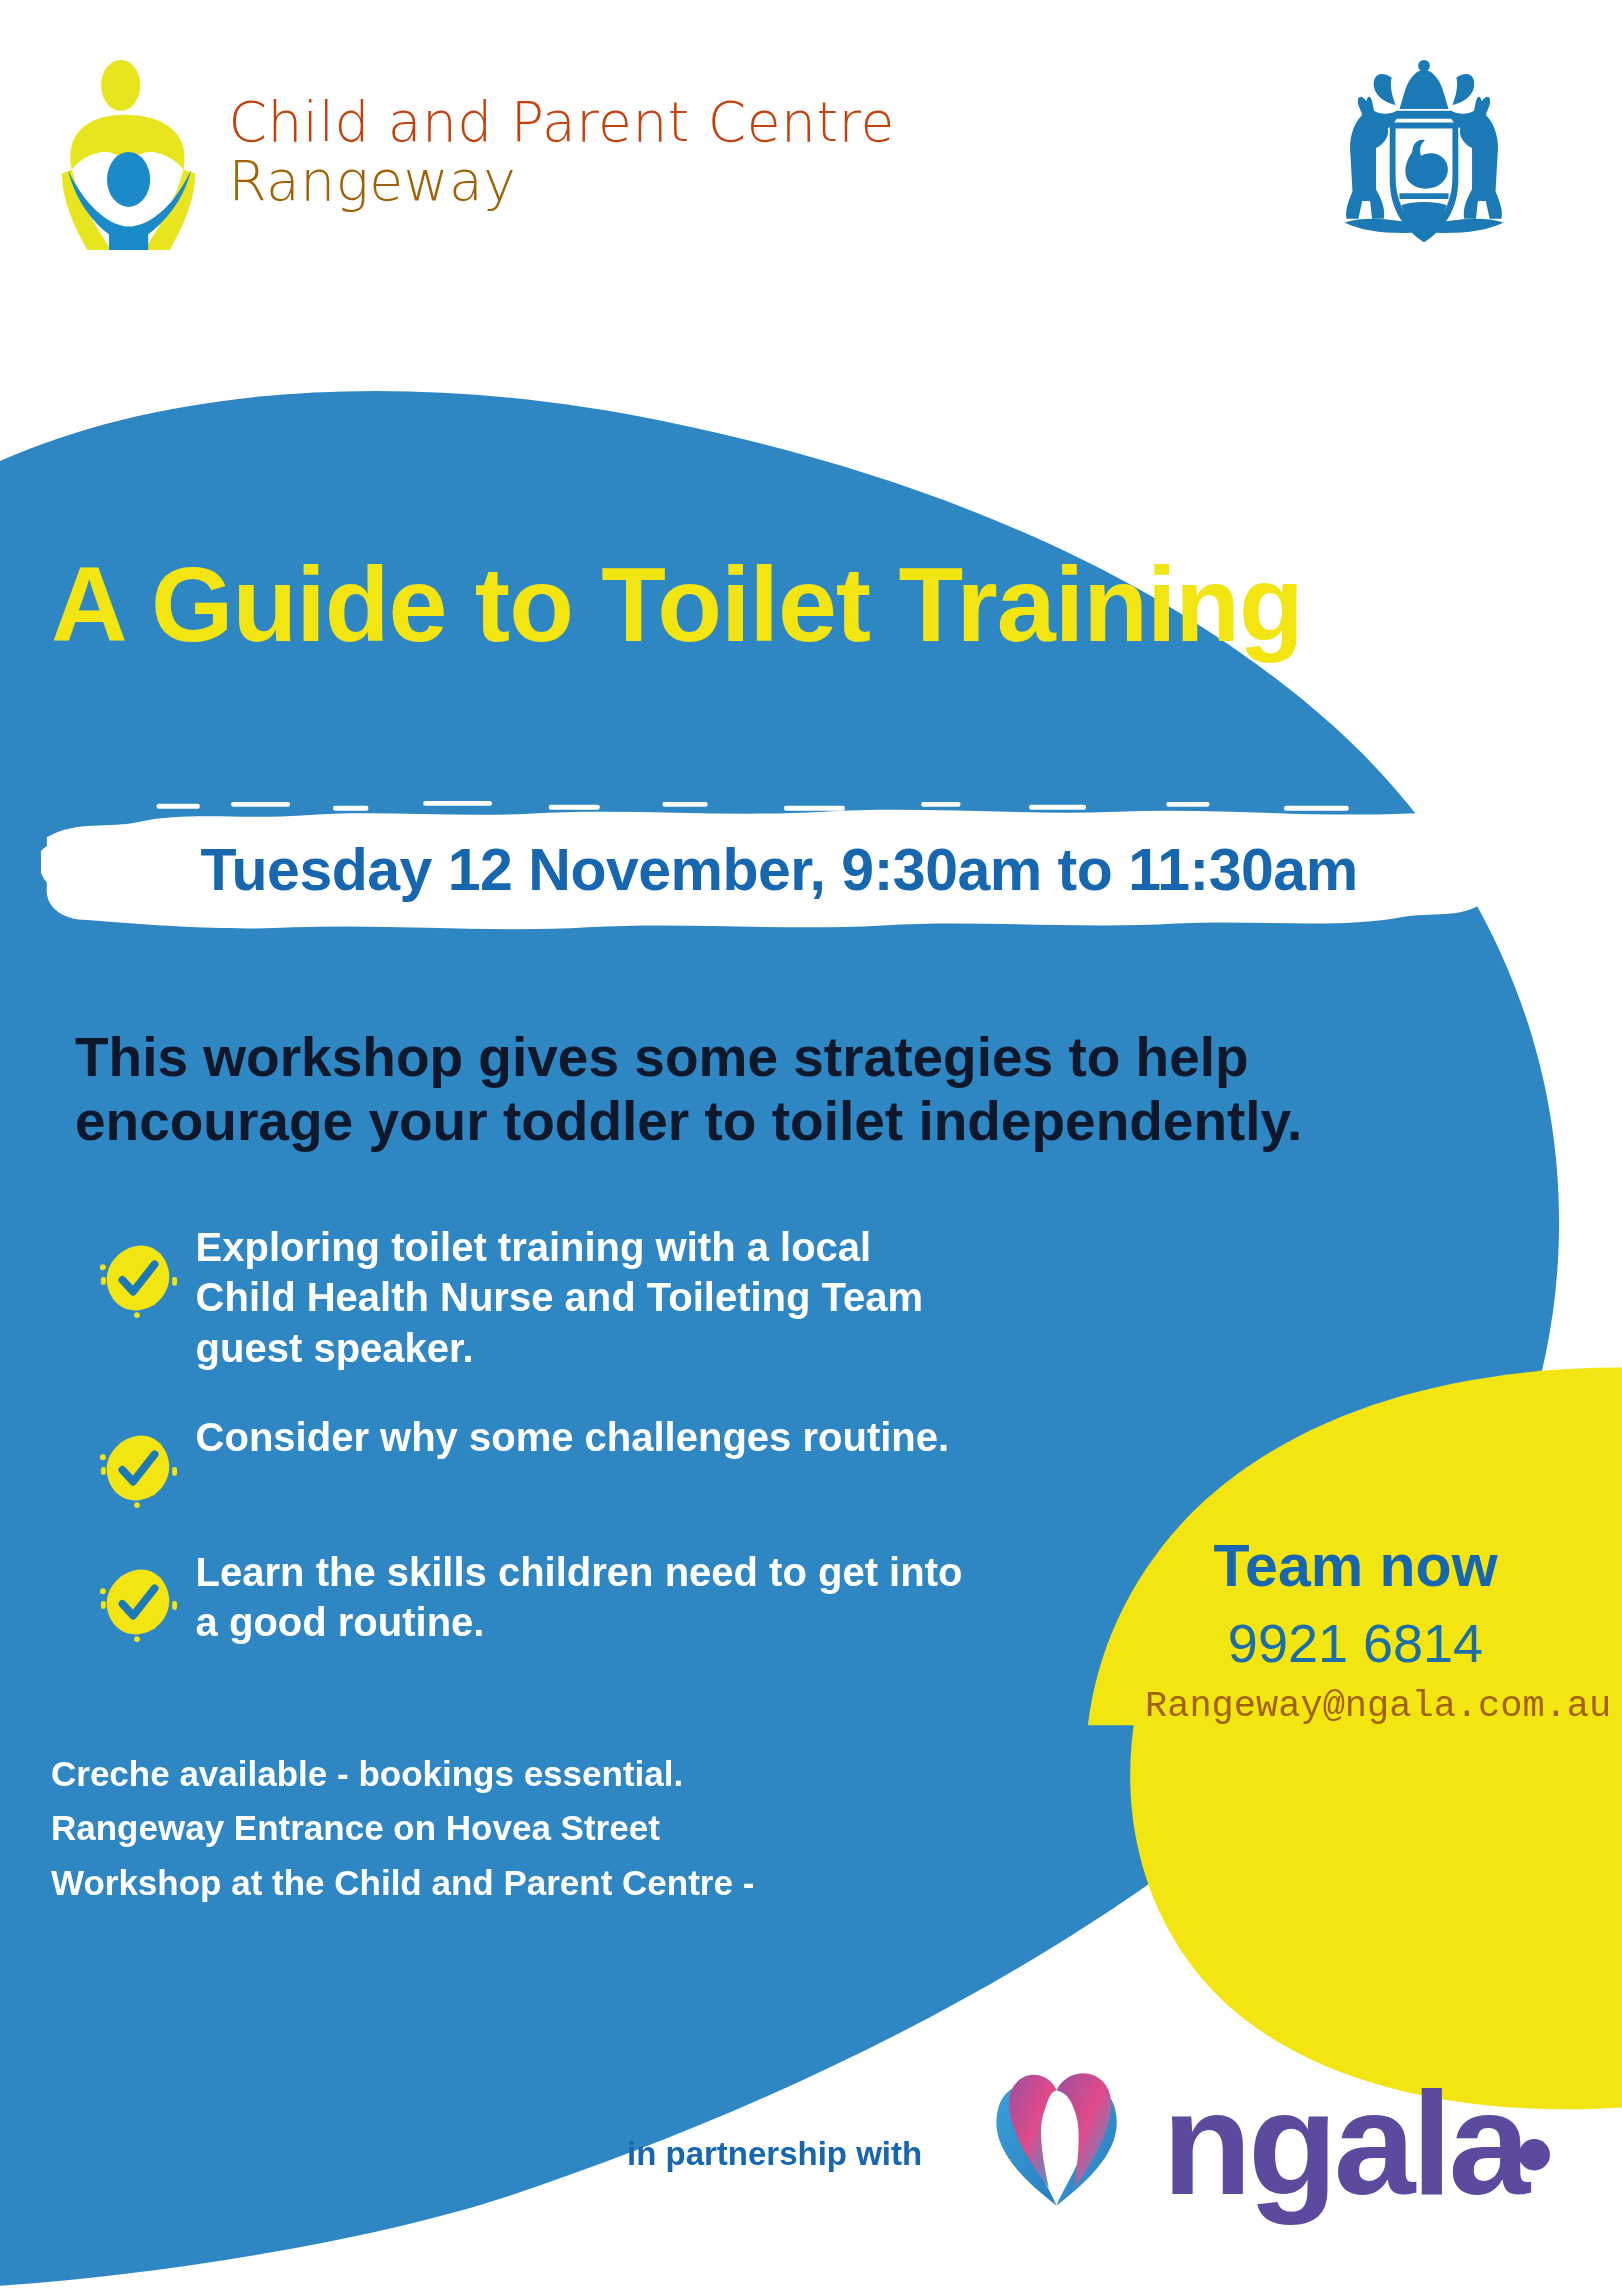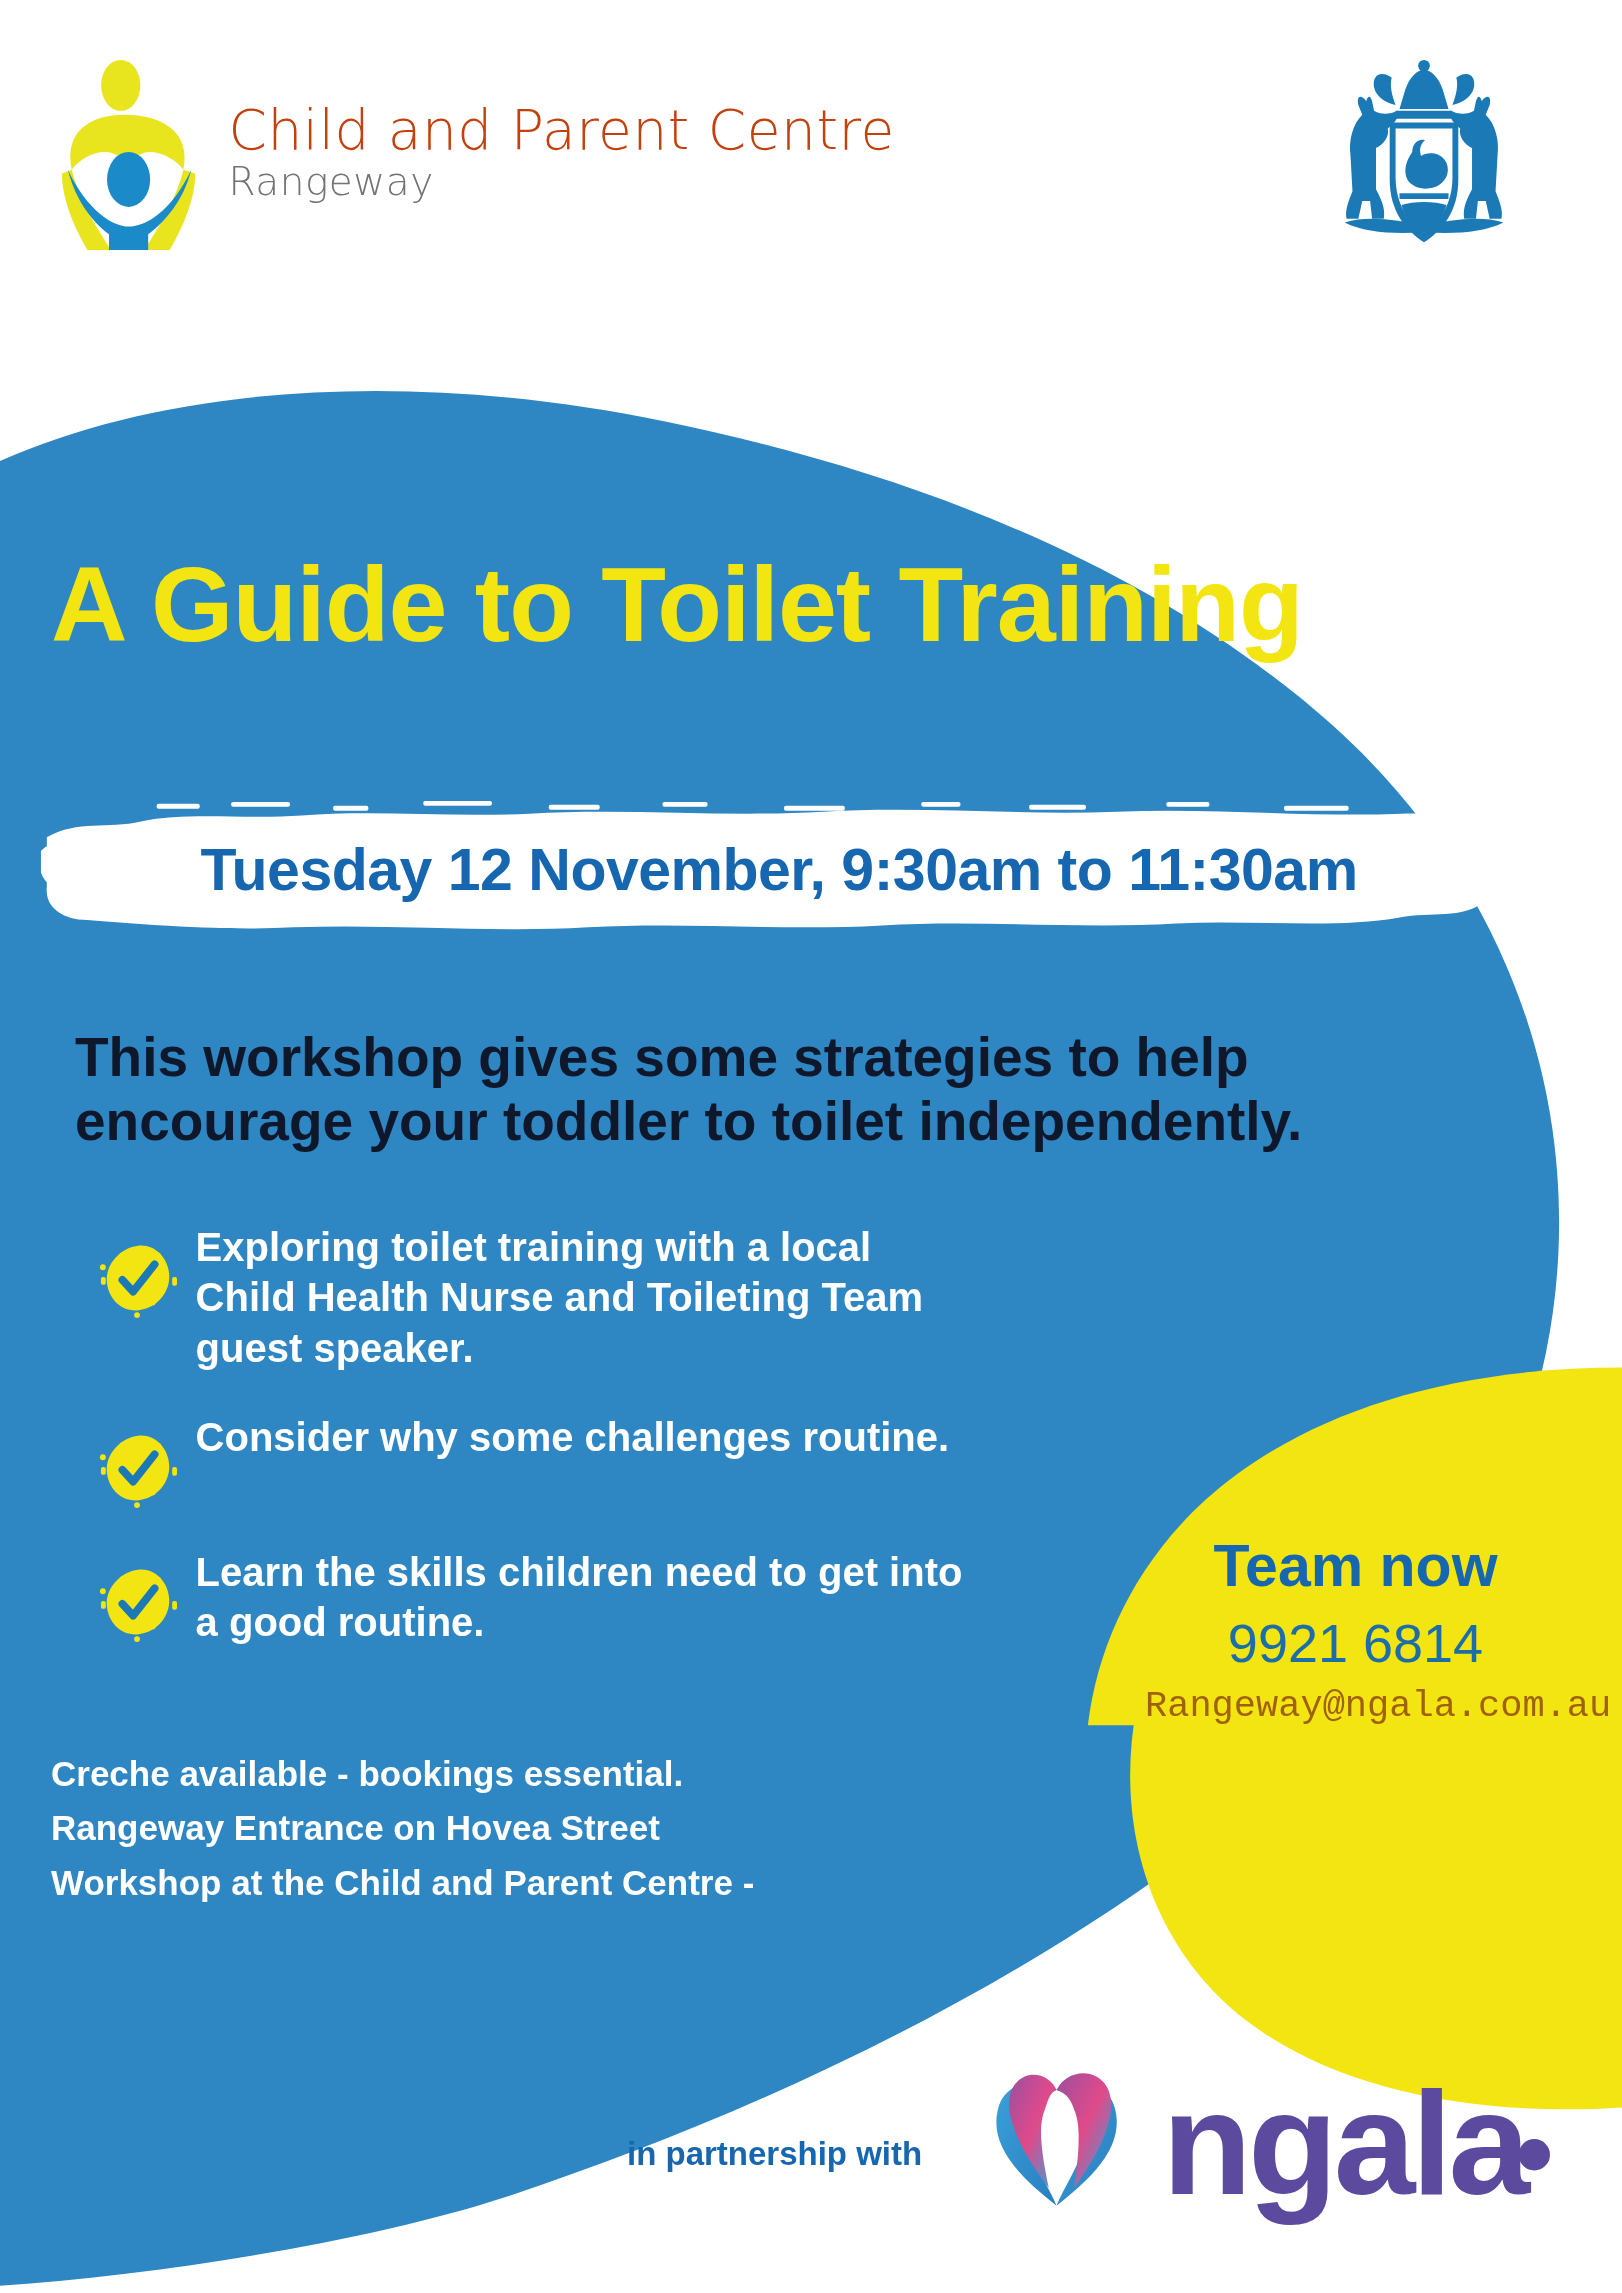--- a/index.html
+++ b/index.html
@@ -14,21 +14,21 @@
 
   
   .bg-svg{position:absolute;left:0;top:0;width:1622px;height:2294px;}
 
   
   .header{position:absolute;left:0;top:0;width:1622px;height:333px;}
   .cpc-logo{position:absolute;left:54px;top:54px;display:flex;align-items:center;gap:17.6px;}
   .cpc-mark{width:157px;height:196px;flex:none;}
   .cpc-words{display:flex;flex-direction:column;line-height:1.08;}
   .cpc-line1{font-family:"DejaVu Sans",sans-serif;font-size:55px;color:#c2410c;font-weight:300;letter-spacing:0.5px;}
-  .cpc-line2{font-family:"DejaVu Sans",sans-serif;font-size:39px;color:#737373;font-weight:300;letter-spacing:0.5px;}
+  .cpc-line2{font-family:"DejaVu Sans",sans-serif;font-size:55px;color:#a16207;font-weight:300;letter-spacing:0.5px;}
 
   .wa-crest{position:absolute;left:1292px;top:54px;width:265px;height:255px;text-align:center;}
   .wa-crest svg{display:block;margin:0 auto;}
   .wa-text{font-family:"Liberation Sans",sans-serif;font-weight:bold;color:#1b5fa8;
            font-size:24.5px;line-height:1.12;letter-spacing:0.6px;margin-top:2px;}
 
   
   .title{position:absolute;left:51px;top:551px;width:1529px;
          font-family:"Liberation Sans",sans-serif;font-weight:bold;
          font-size:106px;line-height:1.0;color:#f2e511;letter-spacing:-1px;}

